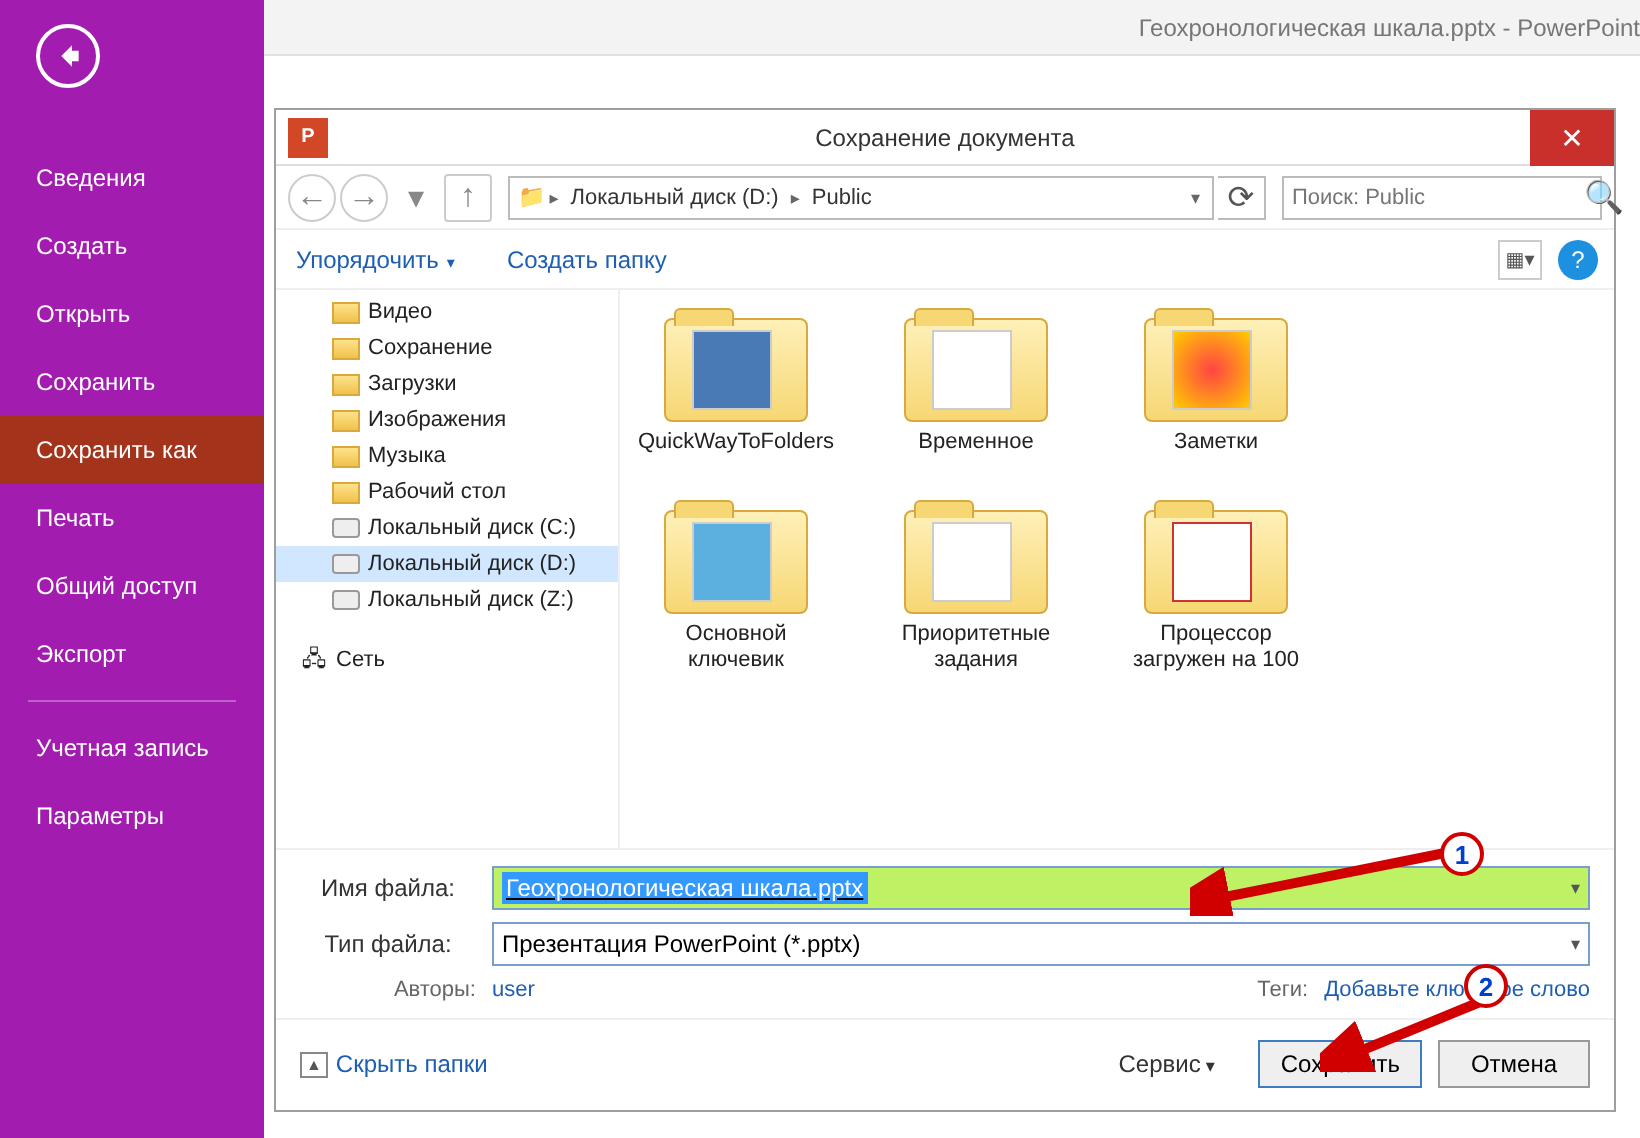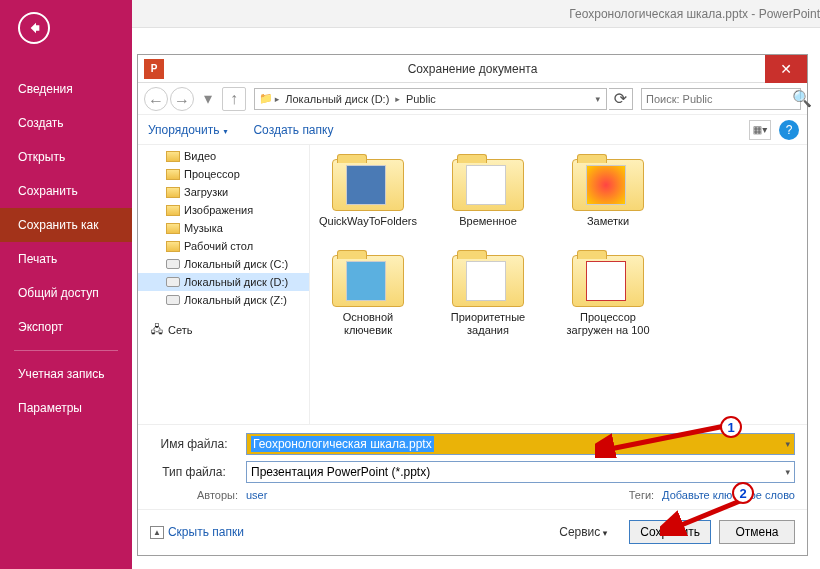--- a/index.html
+++ b/index.html
@@ -1,21 +1,21 @@
 <!DOCTYPE html>
 <html><head>
 <meta charset="utf-8">
 <style>
 * { box-sizing: border-box; margin: 0; padding: 0; font-family: "Segoe UI", Tahoma, sans-serif; }
 body { width: 820px; height: 569px; background: #fff; position: relative; overflow: hidden; }
 
 .top-bar { position: absolute; left: 0; top: 0; width: 820px; height: 28px; background: #f3f3f3; border-bottom: 1px solid #e1e1e1; display:flex; align-items:center; }
 .title { position:absolute; left:0; right:0; text-align:right; color:#777; font-size:12px; }
 
-.sidebar { position:absolute; left:0; top:0; width:132px; height:569px; background:#be185d; }
+.sidebar { position:absolute; left:0; top:0; width:132px; height:569px; background:#a21caf; }
 .back { width:32px; height:32px; border:2px solid #fff; border-radius:50%; margin:12px 0 0 18px; display:flex; align-items:center; justify-content:center; cursor:pointer;}
 .back svg { width:16px; height:16px; fill:#fff; }
 .menu { margin-top:28px; }
 .menu-item { color:#fff; font-size:12px; padding:10px 0 10px 18px; cursor:pointer; }
 .menu-item.selected { background:#a3331a; }
 .menu-sep { height:1px; background:rgba(255,255,255,0.3); margin:6px 14px; }
 
 .dialog { position:absolute; left:137px; top:54px; width:671px; height:502px; background:#fff; border:1px solid #9e9e9e; }
 .dlg-title { height:28px; background:#fff; border-bottom:1px solid #ddd; display:flex; align-items:center; position:relative; }
 .dlg-title .p-icon { width:20px; height:20px; margin-left:6px; display:inline-flex;align-items:center;justify-content:center;background:#d24726;color:#fff;font-size:10px;font-weight:bold;}
@@ -56,21 +56,21 @@
 .file .big-folder { width:72px; height:58px; margin:0 auto; position:relative;}
 .bf { width:72px; height:52px; background:linear-gradient(#fef0b8,#f7d774); border:1px solid #d9a93d; border-radius:4px; position:absolute; bottom:0;}
 .bf::before { content:""; position:absolute; top:-6px; left:4px; width:28px; height:8px; background:#f7d774; border:1px solid #d9a93d; border-bottom:0; border-radius:3px 3px 0 0;}
 .file .lbl { font-size:11px; color:#222; margin-top:4px; line-height:13px; height:26px; overflow:hidden;}
 .thumb { position:absolute; left:14px; bottom:6px; width:40px; height:40px; background:#fff; border:1px solid #ccc;}
 
 .form { padding:8px 12px; border-top:1px solid #eee;}
 .row { display:flex; align-items:center; margin-bottom:6px;}
 .row .lab { width:96px; text-align:center; font-size:12px; color:#333; padding-right:8px;}
 .row .fld { flex:1; height:22px; border:1px solid #7a9ecb; font-size:12px; padding:0 4px; display:flex; align-items:center; position:relative;}
-.row .fld.sel { background:#eab308;}
+.row .fld.sel { background:#bef264;text-decoration:underline;}
 .filename-sel { background:#3399ff; color:#fff; padding:1px 2px;}
 .row .dd { position:absolute; right:4px; color:#555; font-size:9px;}
 .meta { display:flex; margin-top:4px;}
 .meta .lab2 { width:96px; text-align:right; font-size:11px; color:#666; padding-right:8px;}
 .meta .val { color:#1e5fb3; font-size:11px;}
 .meta .mid { flex:1;}
 .bottom { display:flex; align-items:center; padding:10px 12px; border-top:1px solid #eee;}
 .hide-toggle { color:#1e5fb3; font-size:12px; cursor:pointer; display:flex; align-items:center; gap:4px;}
 .hide-toggle::before { content:"▲"; font-size:8px; border:1px solid #888; padding:1px 2px; color:#555;}
 .spacer { flex:1;}
@@ -152,21 +152,21 @@
       <div class="tree-item">
           <span class="ti-icon">
             <span class="folder-yellow"></span>
           </span>
           <span>Видео</span>
         </div>
       <div class="tree-item">
           <span class="ti-icon">
             <span class="folder-yellow"></span>
           </span>
-          <span>Процессор</span>
+          <span>Сохранение</span>
         </div>
       <div class="tree-item">
           <span class="ti-icon">
             <span class="folder-yellow"></span>
           </span>
           <span>Загрузки</span>
         </div>
       <div class="tree-item">
           <span class="ti-icon">
             <span class="folder-yellow"></span>

